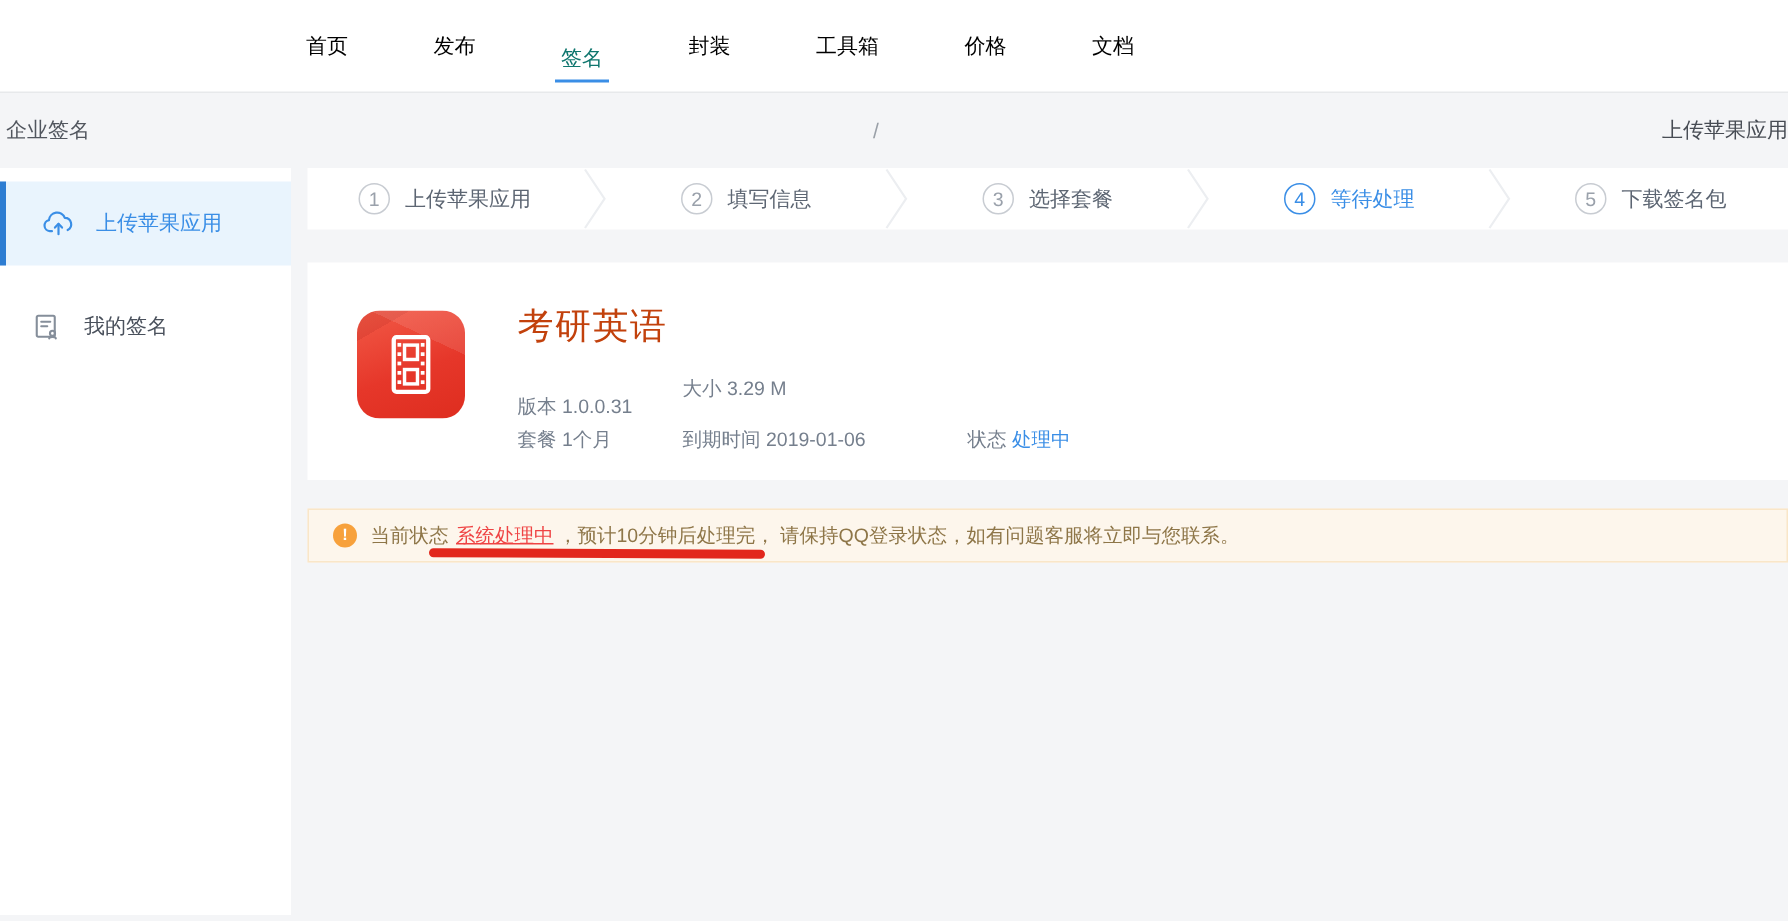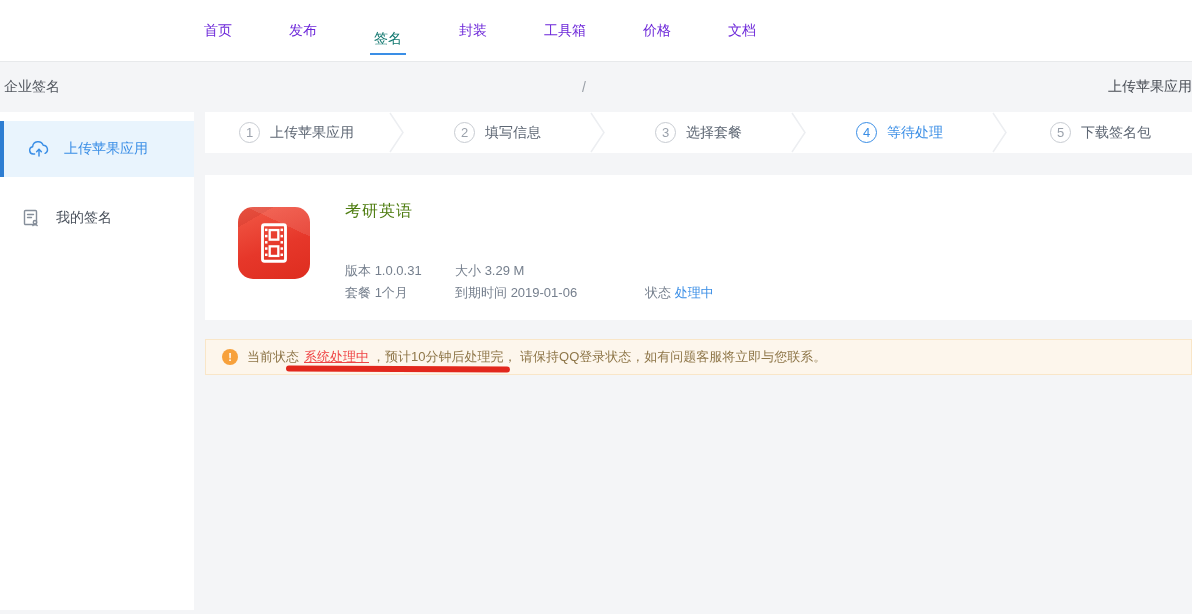--- a/index.html
+++ b/index.html
@@ -9,21 +9,21 @@
     background: #f4f5f7;
   }
 
   
   .topnav {
     position: absolute; top: 0; left: 0; right: 0; height: 62px;
     background: #fff; border-bottom: 1px solid #e7e9eb;
     display: flex; align-items: center; padding-left: 200px; gap: 49px;
   }
   .nav-item {
-    font-size: 14px; color: #6d28d9; cursor: pointer;
+    font-size: 14px; color: #000000; cursor: pointer;
     padding: 0 4px 5px; border-bottom: 2px solid transparent; margin-top: 7px;
   }
   .nav-item.active { color: #0f766e; border-bottom-color: #3a8ee6; margin-top: 24px; }
 
   
   .crumb-band {
     position: absolute; top: 62px; left: 0; right: 0; height: 50px;
     display: flex; align-items: center; padding-left: 4px; gap: 9px;
     font-size: 14px; color: #51565e; justify-content: space-between;
   }
@@ -78,25 +78,25 @@
     position: absolute; left: 33px; top: 32px; width: 72px; height: 72px;
     border-radius: 15px;
     background:
       linear-gradient(205deg, rgba(255,255,255,0.10) 0 28%, rgba(255,255,255,0) 28%),
       linear-gradient(150deg, rgba(120,0,0,0.10) 0 18%, rgba(120,0,0,0) 18%),
       linear-gradient(160deg, #f25a47 0%, #e6372a 55%, #de2d1f 100%);
     display: flex; align-items: center; justify-content: center;
   }
   .card-title {
     position: absolute; left: 140px; top: 26px;
-    font-size: 16px; color: #4d7c0f; letter-spacing: 1px;
+    font-size: 24px; color: #c2410c; letter-spacing: 1px;
   }
   .field { position: absolute; font-size: 13px; color: #757f8d; white-space: nowrap; margin-top: 16px; }
   .f-version { left: 140px; top: 71px; }
-  .f-size    { left: 250px; top: 71px; text-align: right; }
+  .f-size    { left: 250px; top: 59px; text-align: right; }
   .f-plan    { left: 140px; top: 93px; }
   .f-expire  { left: 250px; top: 93px; }
   .f-status  { left: 440px; top: 93px; }
   .status-link { color: #3a8ee6; cursor: pointer; }
 
   
   .alert {
     position: absolute; top: 227px; left: 0; right: 0; height: 36px;
     background: #fdf6ec; border: 1px solid #f9e6c8;
     display: flex; align-items: center; padding-left: 16px;

